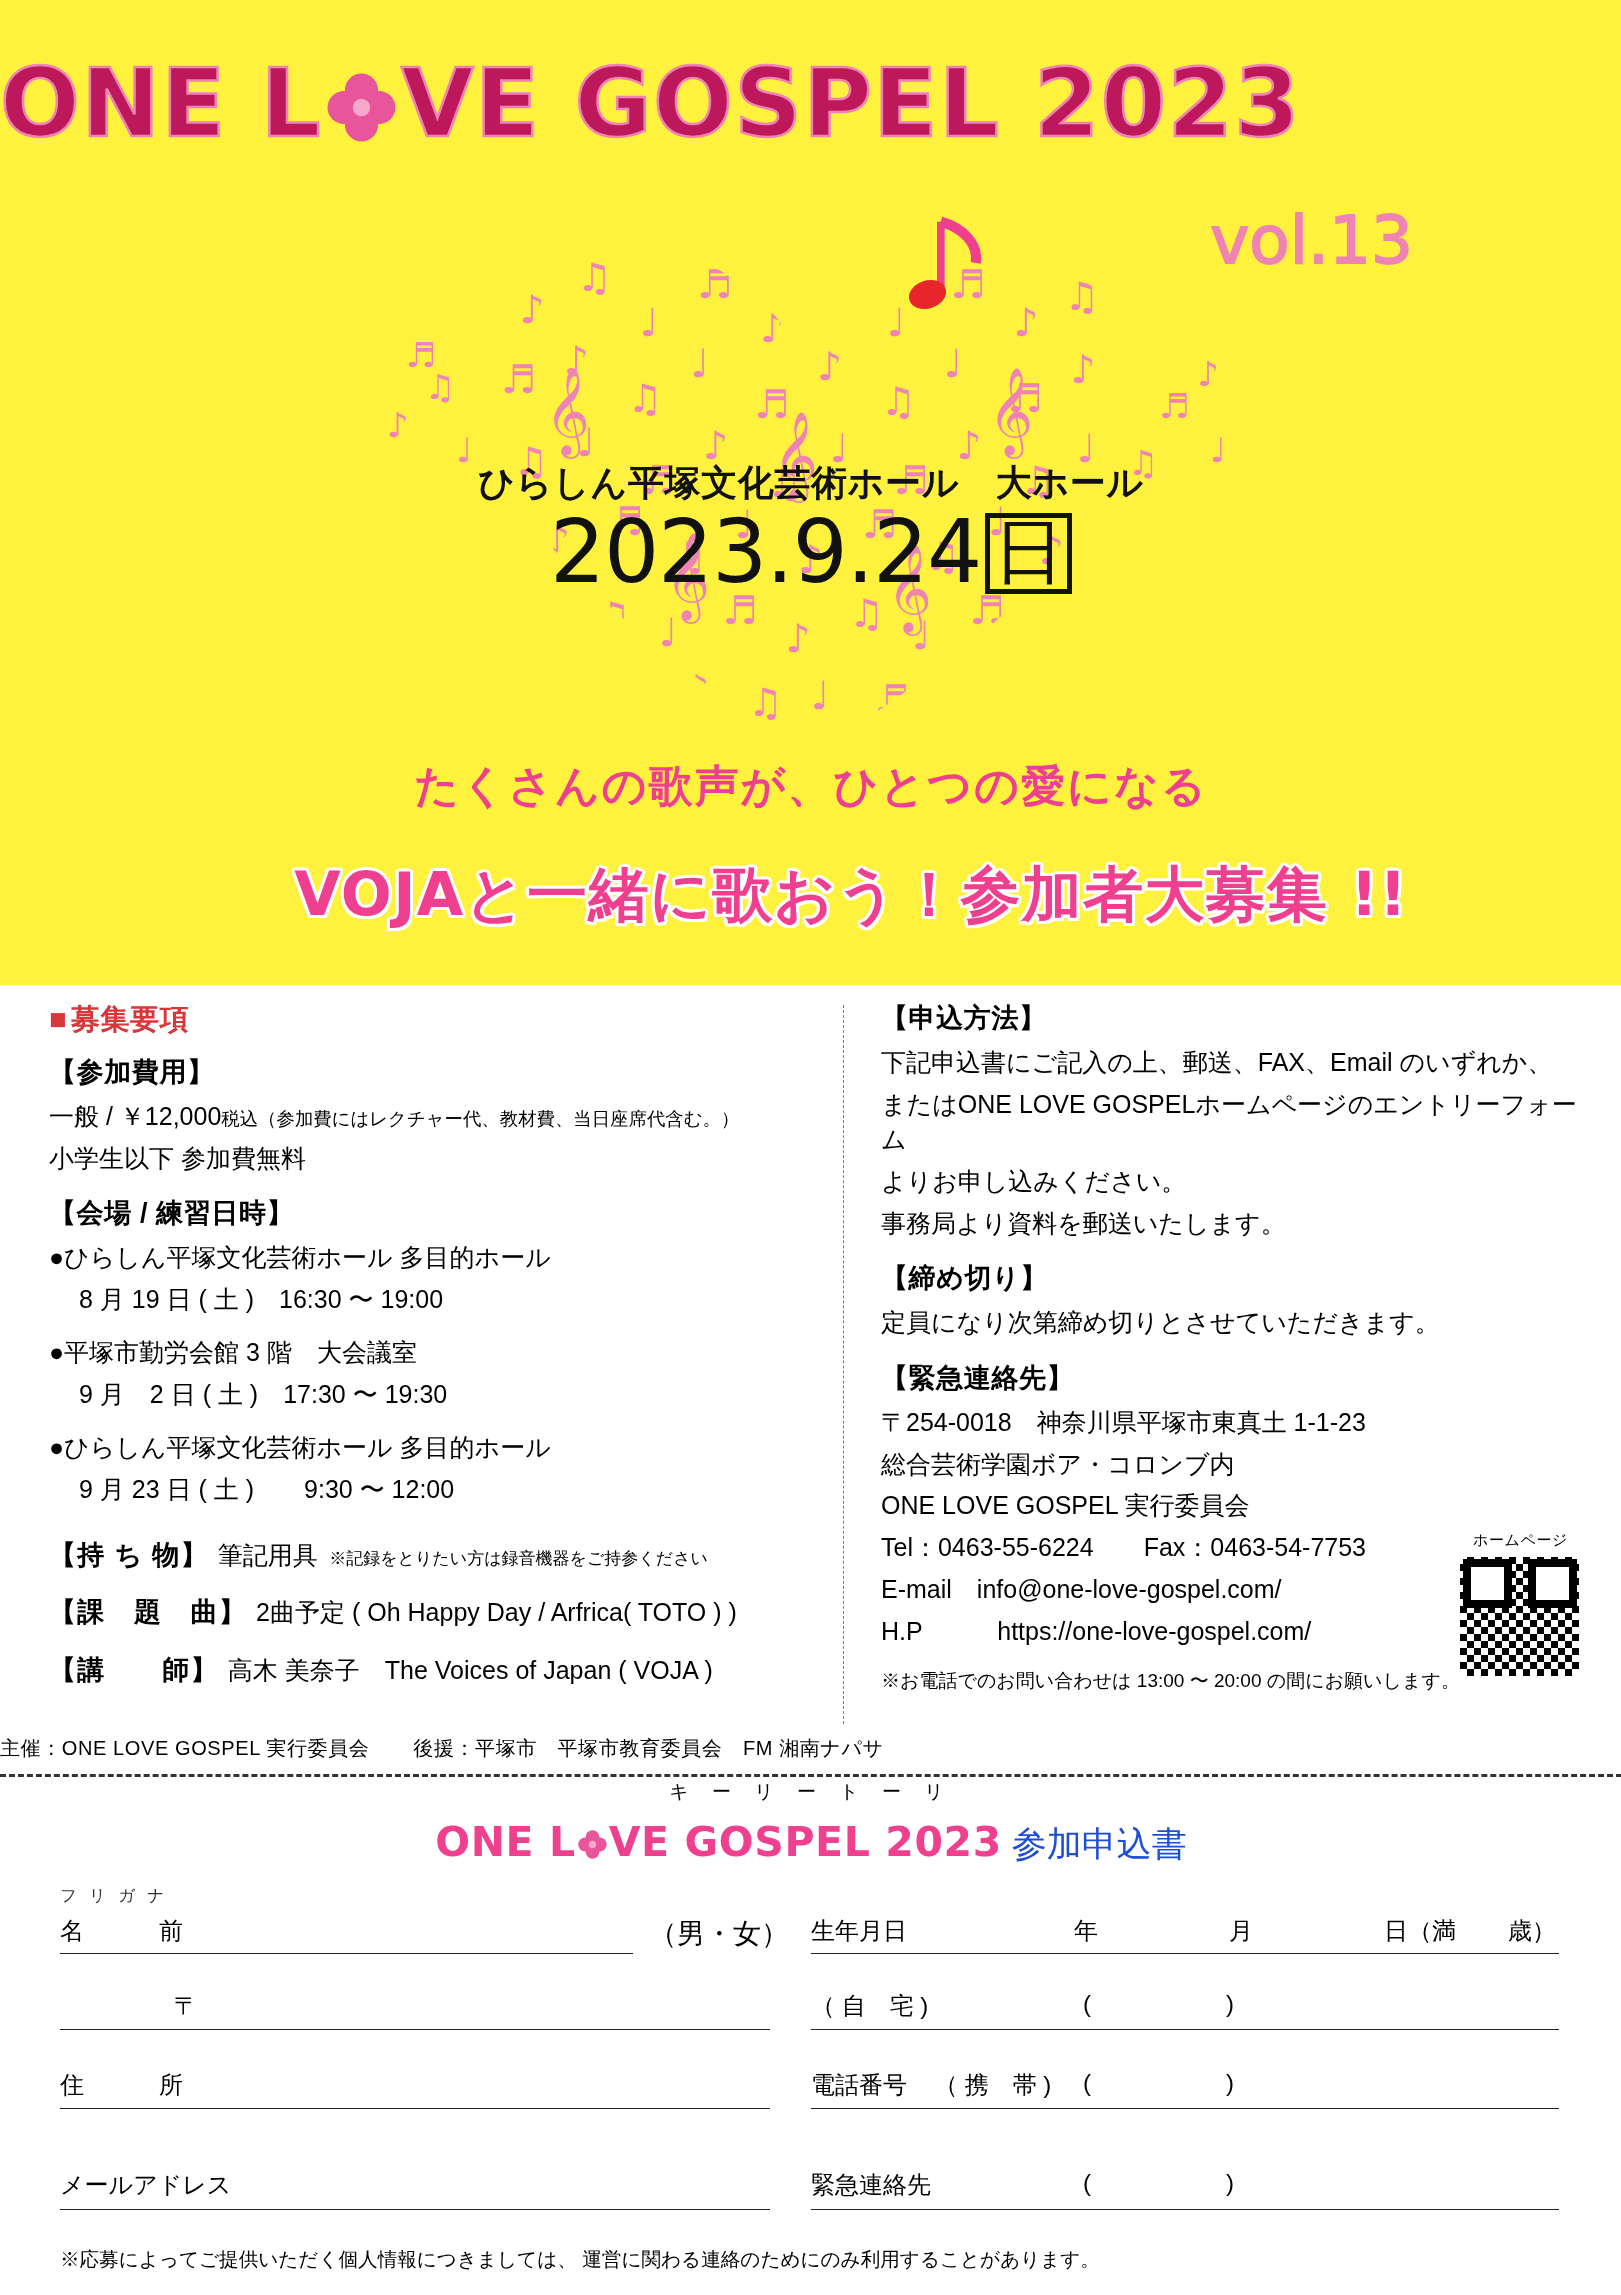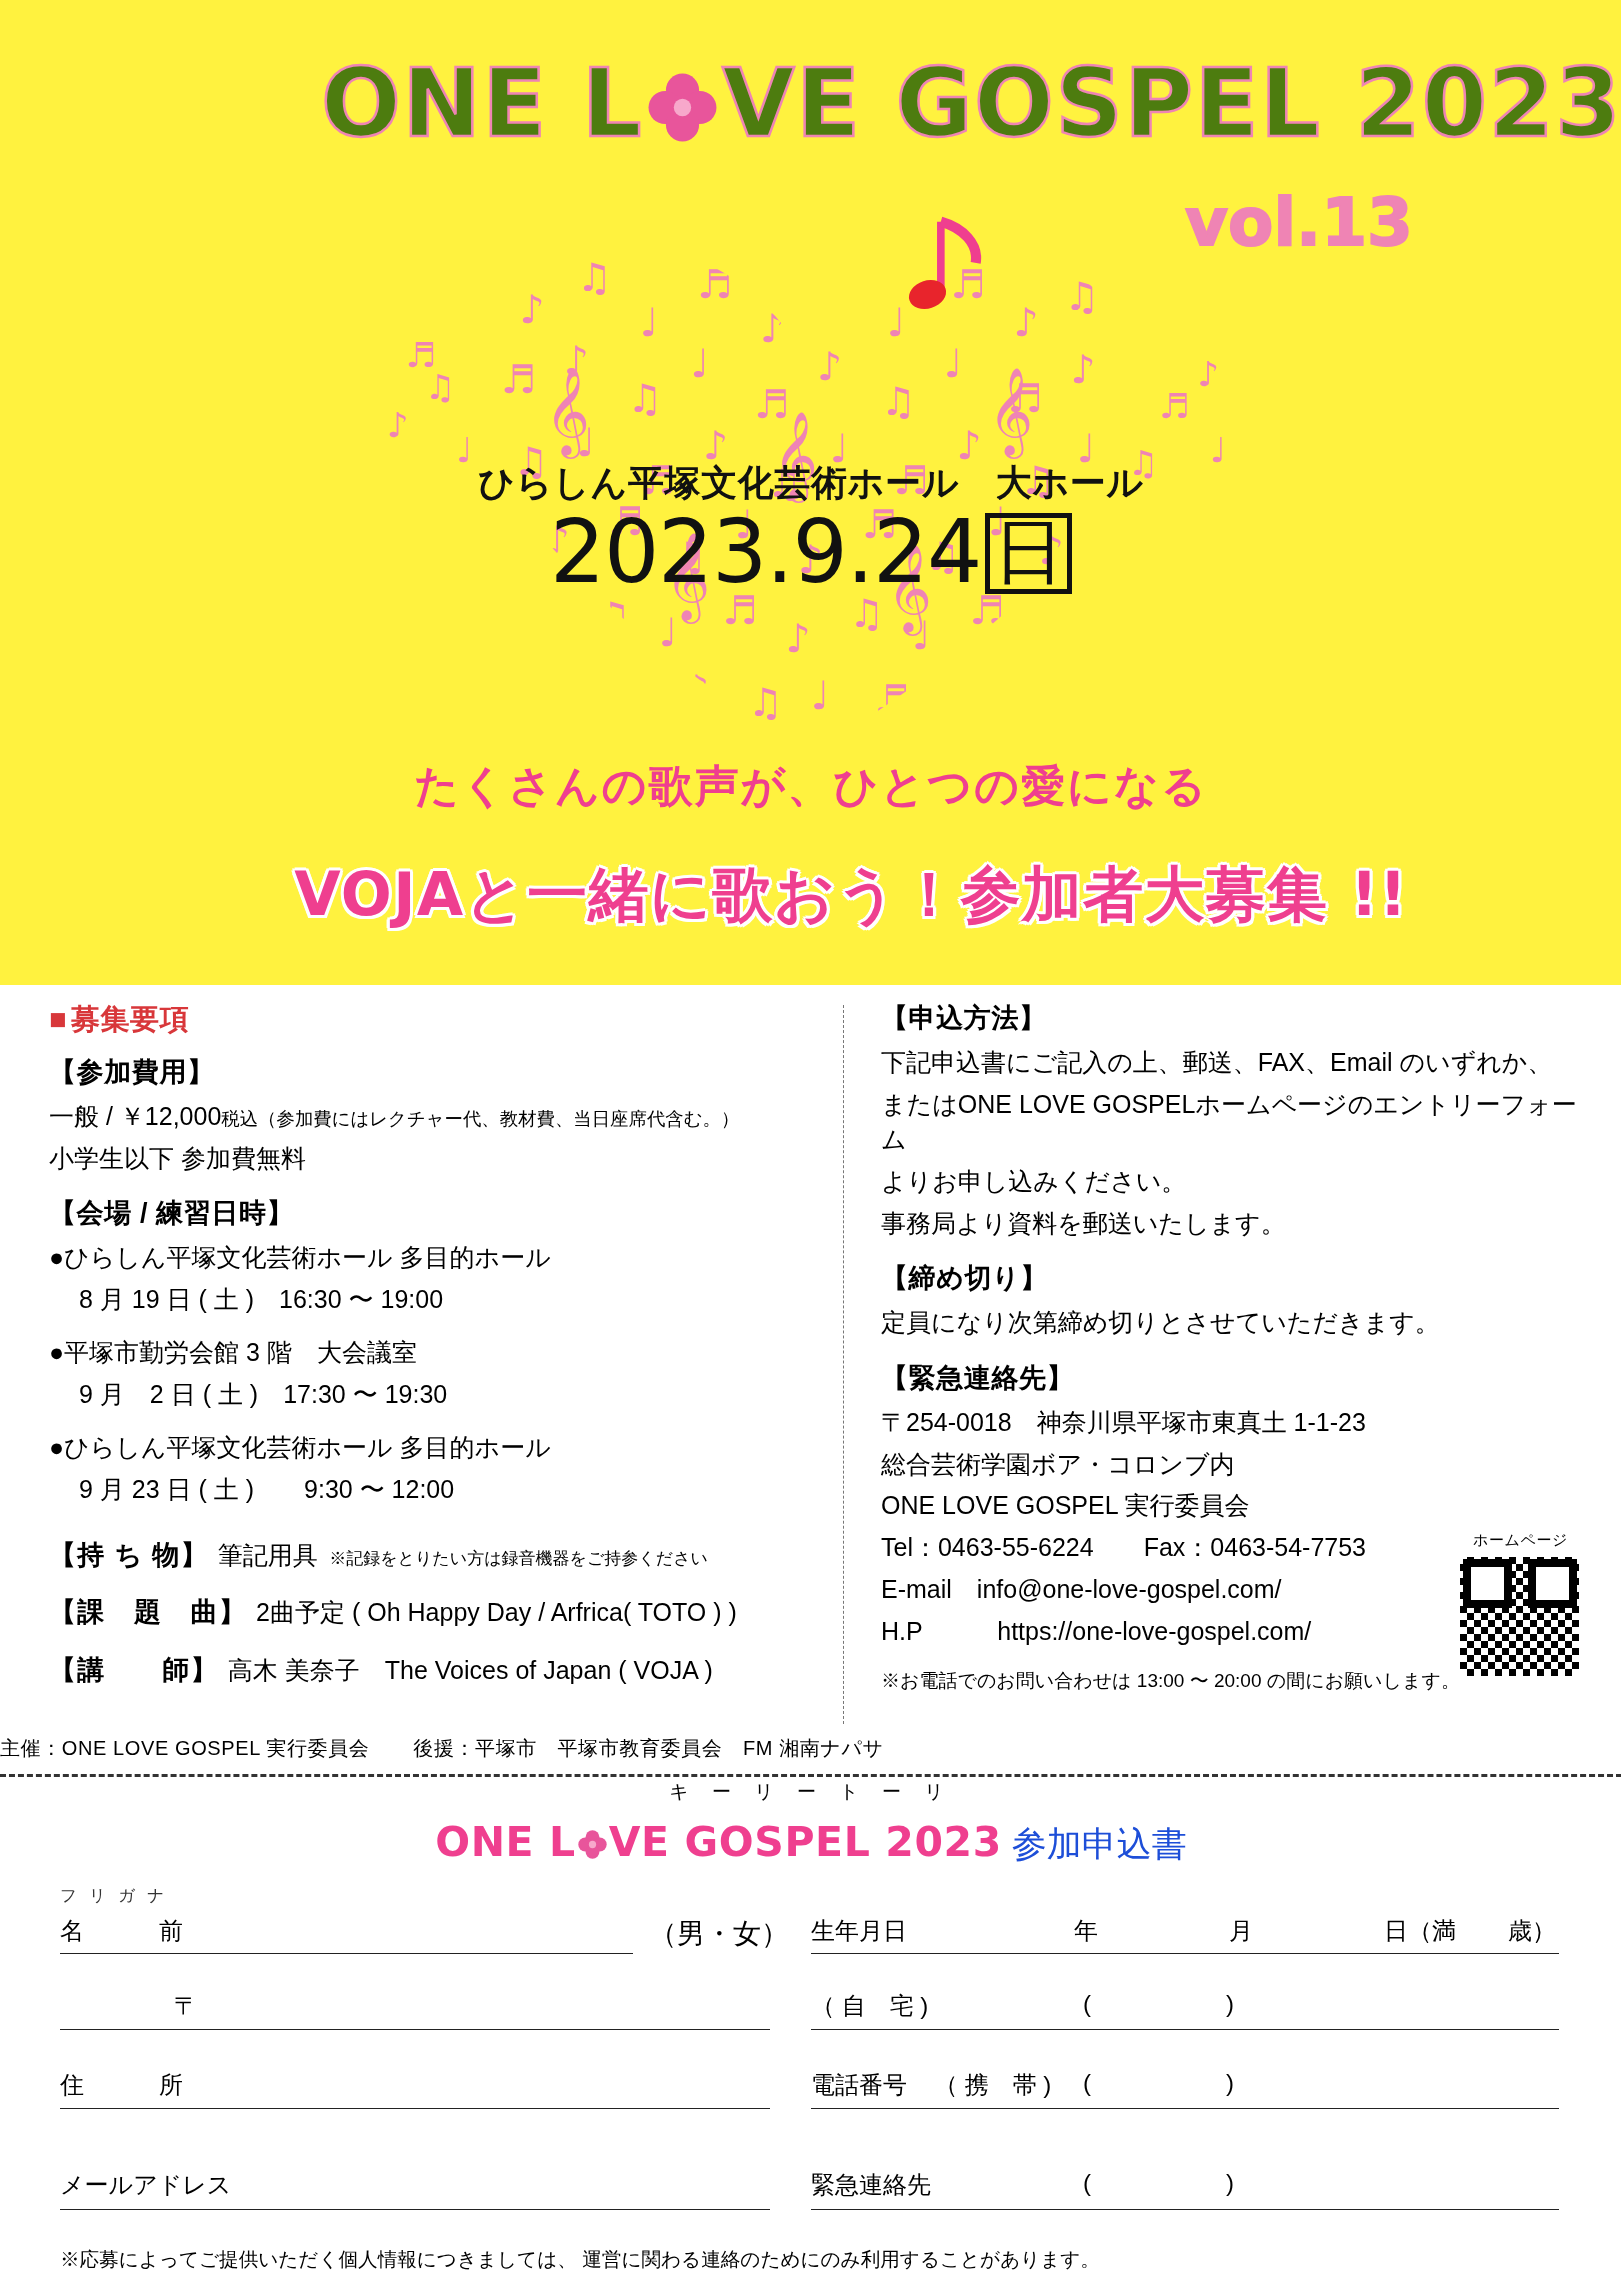--- a/index.html
+++ b/index.html
@@ -23,42 +23,42 @@
     height: 985px;
     background: #fff23f;
     overflow: hidden;
   }
 
   .hero-title {
     position: absolute;
     top: 49px;
     left: 0;
     width: 1622px;
-    text-align: right;
+    text-align: left;
     font-family: "DejaVu Sans", sans-serif;
     font-weight: bold;
     font-size: 94px;
     letter-spacing: 1.3px;
-    color: #4d7c0f;
+    color: #be185d;
     -webkit-text-stroke: 2.5px #ef84b4;
     white-space: nowrap;
   }
   .hero-title .clover {
     display: inline-block;
     position: relative;
     width: 79px;
     height: 79px;
     vertical-align: -11.4px;
   }
   .hero-vol {
     position: absolute;
-    top: 184px;
+    top: 202px;
     right: 209px;
     font-family: "DejaVu Sans", sans-serif;
-    font-weight: bold;
+    font-weight: normal;
     font-size: 66px;
     color: #ef84b4;
     -webkit-text-stroke: 1.9px #ef84b4;
   }
 
   .heart-wrap {
     position: absolute;
     top: 209px;
     left: 50%;
     transform: translateX(-50%);

